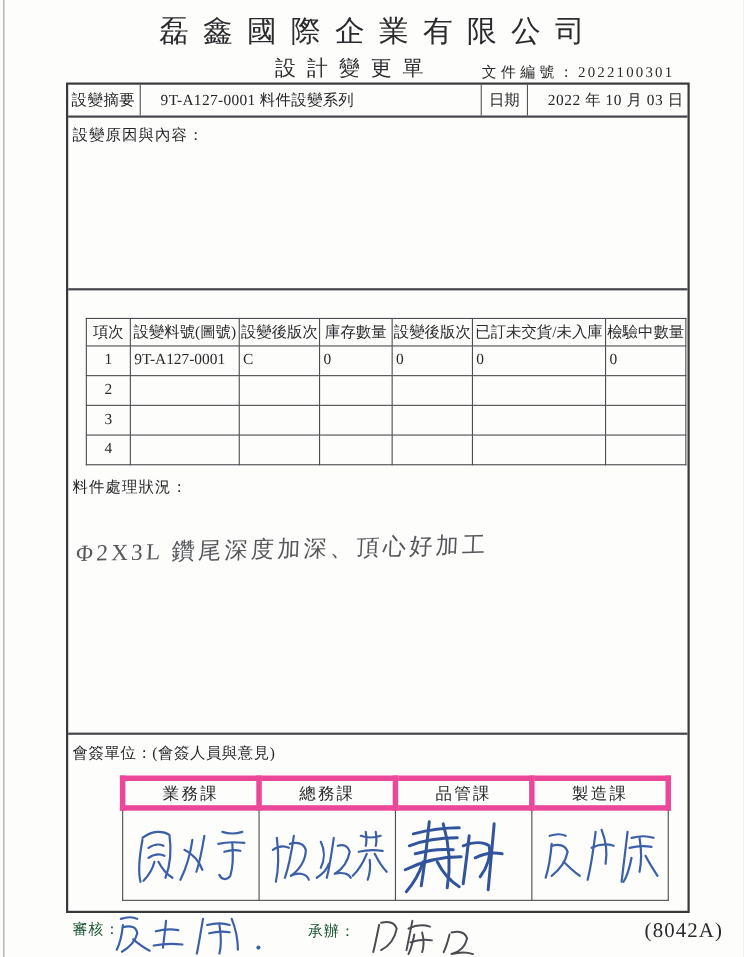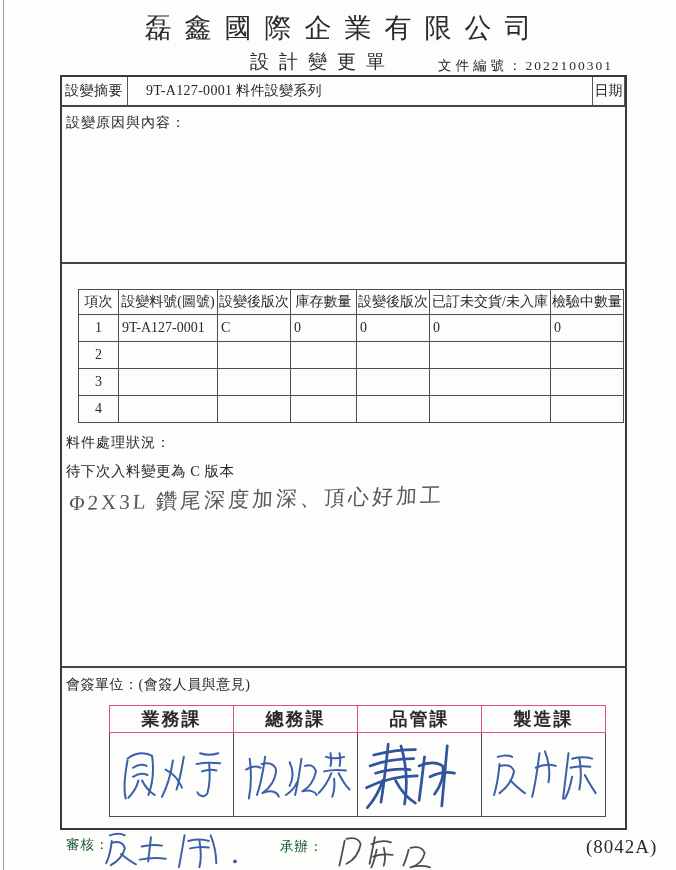--- a/index.html
+++ b/index.html
@@ -37,21 +37,21 @@
   
   .summary-row {
     position: absolute; left: 0; top: 0; width: 563px; height: 30px;
     border-bottom: 2px solid #45454a; display: flex; align-items: stretch;
     font-size: 14px;
     gap: 12px;
   }
   .summary-row .cell { display: flex; align-items: center; }
   .c-sum-label { width: 66px; padding-left: 3px; border-right: 1px solid #55555a; letter-spacing: 0.5px; }
   .c-sum-value { flex: 1; padding-left: 6px; letter-spacing: 0.3px; }
-  .c-date-label { width: 33px; border-left: 1px solid #55555a; border-right: 1px solid #55555a; justify-content: center; }
+  .c-date-label { width: 43px; border-left: 1px solid #55555a; border-right: 1px solid #55555a; justify-content: center; }
   .c-date-value { width: 133px; padding-left: 6px; letter-spacing: 0.5px; }
 
   
   .reason-section {
     position: absolute; left: 0; top: 30px; width: 563px; height: 157px;
     border-bottom: 2px solid #45454a;
   }
   .reason-label { position: absolute; left: 4px; top: 7px; font-size: 14px; letter-spacing: 1px; }
   .reason-content { position: absolute; left: 4px; top: 33px; font-size: 14.5px; letter-spacing: 0.5px; }
 
@@ -83,22 +83,22 @@
   .countersign-divider {
     position: absolute; left: 0; top: 589px; width: 563px; height: 0;
     border-top: 2px solid #45454a;
   }
   .countersign-label { position: absolute; left: 4px; top: 599px; font-size: 14px; letter-spacing: 0.5px; }
   .sign-table {
     position: absolute; left: 47px; top: 628px;
     border-collapse: collapse; table-layout: fixed;
   }
   .sign-table th {
-    border: 1px solid #ec4899; height: 27px; font-weight: bold;
-    font-size: 18px; letter-spacing: 2px; text-align: center; color: #2a2a2e;
+    border: 5px solid #ec4899; height: 27px; font-weight: normal;
+    font-size: 15px; letter-spacing: 2px; text-align: center; color: #2a2a2e;
   }
   .sign-table td {
     border: 1px solid #4c4c52; height: 84px; text-align: center; vertical-align: middle;
   }
   .sig-svg { display: block; margin: 0 auto; }
 
   
   .footer-label { position: absolute; font-size: 13.5px; letter-spacing: 1px; color: #14532d; }
   .review-label { left: 66px; top: 836px; }
   .handler-label { left: 280px; top: 838px; }
@@ -122,20 +122,21 @@
   <div class="doc-no">
     <span class="lbl">文件編號：</span><span class="num">2022100301</span>
   </div>
 
   <div class="form-box">
 
     <div class="summary-row">
       <div class="cell c-sum-label">設變摘要</div>
       <div class="cell c-sum-value">9T-A127-0001 料件設變系列</div>
       <div class="cell c-date-label">日期</div>
+      <div class="cell c-date-value">2022 年 10 月 03 日</div>
     </div>
 
     <div class="reason-section">
       <div class="reason-label">設變原因與內容：</div>
     </div>
 
     <table class="items-table">
       <colgroup>
         <col style="width:40px">
           <col style="width:99px">
@@ -190,21 +191,20 @@
           <td class="val"></td>
           <td class="val"></td>
           <td class="val"></td>
           <td class="val"></td>
           <td class="val"></td>
         </tr>
       </tbody>
     </table>
 
     <div class="material-label">料件處理狀況：</div>
-    <div class="material-content">待下次入料變更為 C 版本</div>
     <div class="material-note">Φ2X3L 鑽尾深度加深、頂心好加工</div>
 
     <div class="countersign-divider"></div>
     <div class="countersign-label">會簽單位：(會簽人員與意見)</div>
 
     <table class="sign-table">
       <colgroup>
         <col style="width:124px">
           <col style="width:124px">
           <col style="width:124px">

